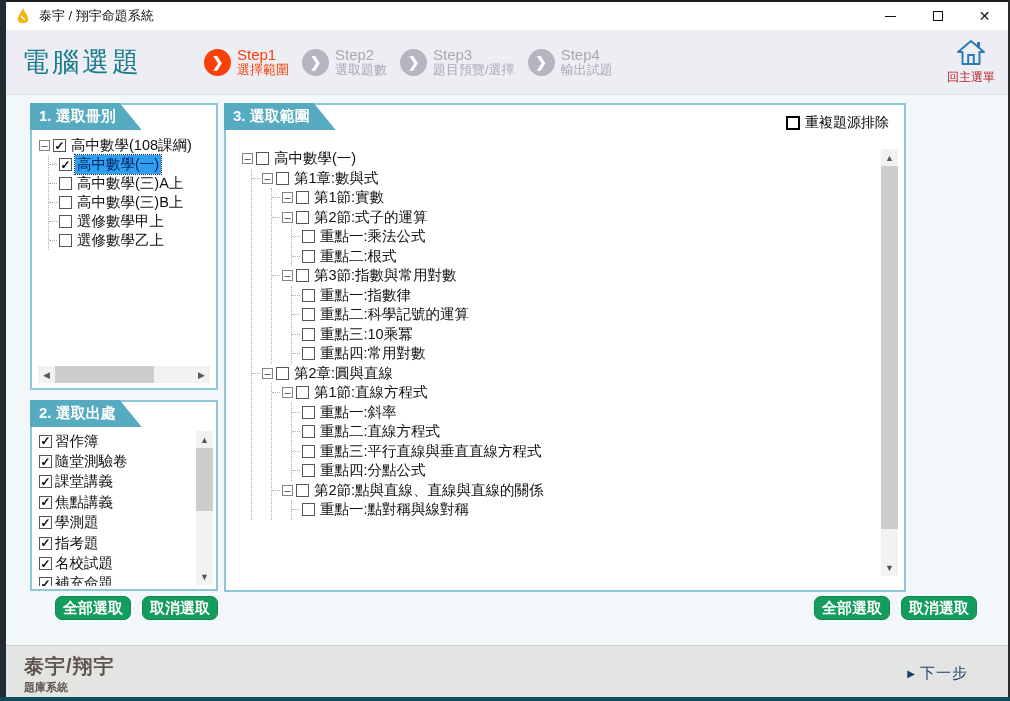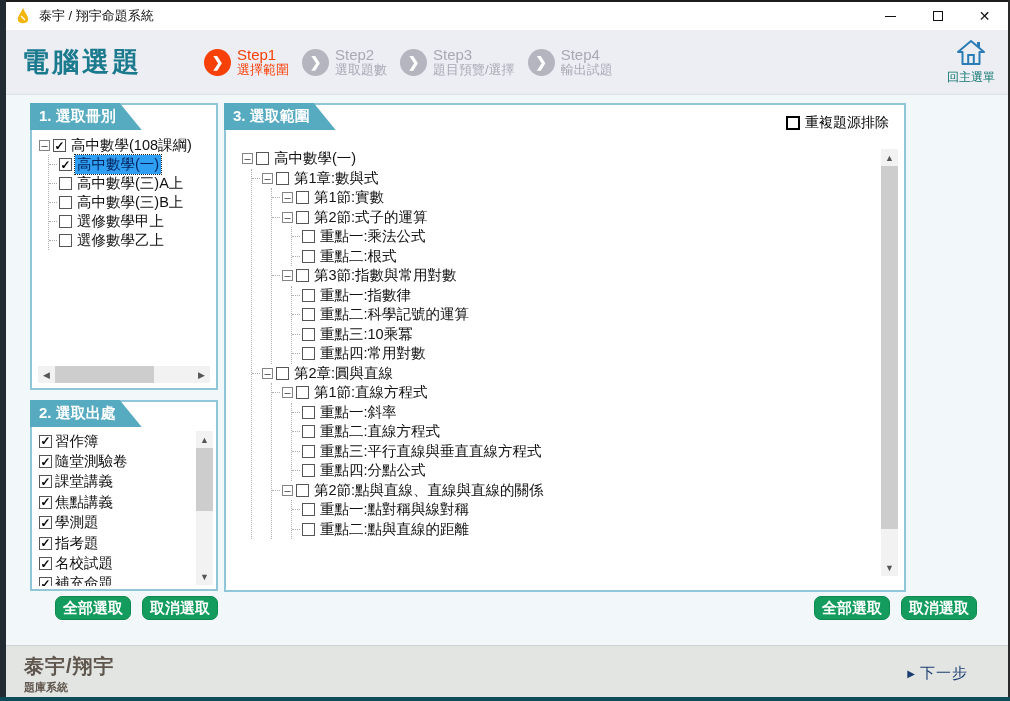--- a/index.html
+++ b/index.html
@@ -13,31 +13,31 @@
   .titlebar { position:absolute; top:2px; left:6px; right:2px; height:28px; background:#ffffff; display:flex; align-items:center; padding-left:8px; }
   .app-icon { width:18px; height:18px; margin-right:7px; }
   .title-text { font-size:13px; color:#111; }
   .win-controls { margin-left:auto; display:flex; height:100%; }
   .win-btn { width:47px; height:100%; display:flex; align-items:center; justify-content:center; color:#111; font-size:13px; cursor:default; }
   .glyph-min { width:11px; height:1px; background:#111; display:inline-block; }
   .glyph-max { width:10px; height:10px; border:1px solid #111; display:inline-block; }
   .glyph-close { font-size:14px; line-height:1; }
 
   .header { position:absolute; top:30px; left:6px; right:2px; height:65px; background:#eceef4; display:flex; align-items:center; border-bottom:1px solid #dde2e6; }
-  .page-title { margin-left:16px; font-size:27px; font-weight:bold; color:#1b7a8d; letter-spacing:3px; }
+  .page-title { margin-left:16px; font-size:27px; font-weight:normal; color:#1b7a8d; letter-spacing:3px; }
   .steps { display:flex; align-items:center; margin-left:62px; gap:13px; }
   .step { display:flex; align-items:center; }
   .step-circle { width:27px; height:27px; border-radius:50%; background:#b5b5bf; color:#fff; display:flex; align-items:center; justify-content:center; font-size:14px; font-weight:bold; }
   .step.active .step-circle { background:#f84009; }
   .step-text { display:flex; flex-direction:column; margin-left:6px; line-height:1.15; color:#a9a9b4; }
   .step.active .step-text { color:#f84009; }
   .step-name { font-size:15px; }
   .step-label { font-size:13px; }
   .home { margin-left:auto; margin-right:13px; text-align:center; cursor:pointer; }
-  .home-label { font-size:12px; color:#0f766e; margin-top:-1px; }
+  .home-label { font-size:12px; color:#b91c1c; margin-top:-1px; }
 
   .panel { position:absolute; background:#fff; border:2px solid #8fc6d8; }
   .panel-tab { position:absolute; top:-2px; left:-2px; height:27px; background:#57abc1; color:#fff; font-weight:bold; font-size:15px; display:flex; align-items:center; padding:0 26px 0 9px; clip-path:polygon(0 0, calc(100% - 22px) 0, 100% 100%, 0 100%); white-space:nowrap; }
   #panel1 { left:30px; top:103px; width:188px; height:287px;padding-left:24px; }
   #panel2 { left:30px; top:400px; width:188px; height:191px; }
   #panel3 { left:224px; top:103px; width:682px; height:489px;text-align:center; }
 
   .tree { position:absolute; overflow:hidden; }
   #tree1 { top:31px; left:7px; right:5px; bottom:27px; }
   #tree3 { top:44px; left:16px; right:30px; bottom:12px; }
@@ -338,24 +338,20 @@
             <div class="tree-row">
               <span class="expander">–</span>
               <span class="cb"></span>
               <span class="tree-label">第2節:點與直線、直線與直線的關係</span>
             </div>
             <div class="tree-children">
               <div class="tree-row">
                 <span class="cb"></span>
                 <span class="tree-label">重點一:點對稱與線對稱</span>
               </div>
-              <div class="tree-row">
-                <span class="cb"></span>
-                <span class="tree-label">重點二:點與直線的距離</span>
-              </div>
             </div>
           </div>
         </div>
       </div>
     <div class="vscroll" id="vscroll3">
       <div class="sb-btn">▲</div>
       <div class="sb-track">
           <div class="sb-thumb" id="vthumb3"></div>
         </div>
       <div class="sb-btn">▼</div>

